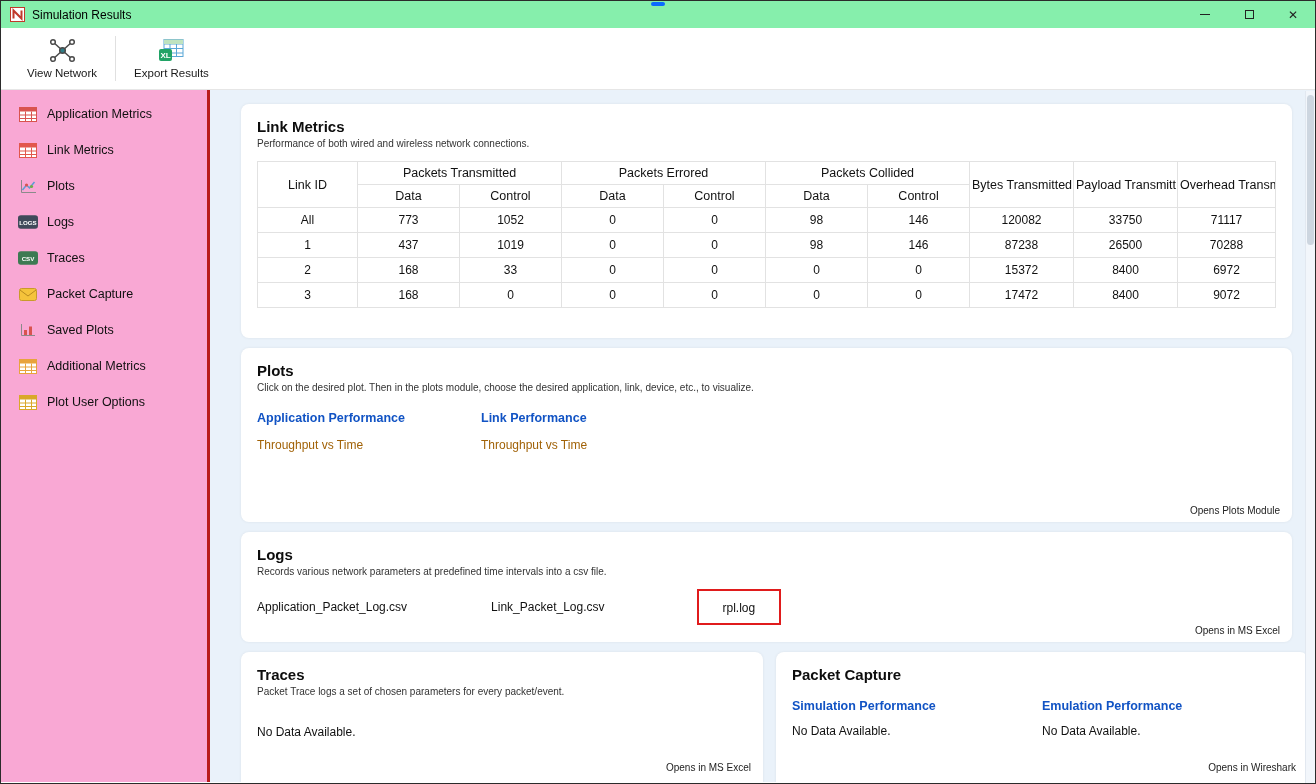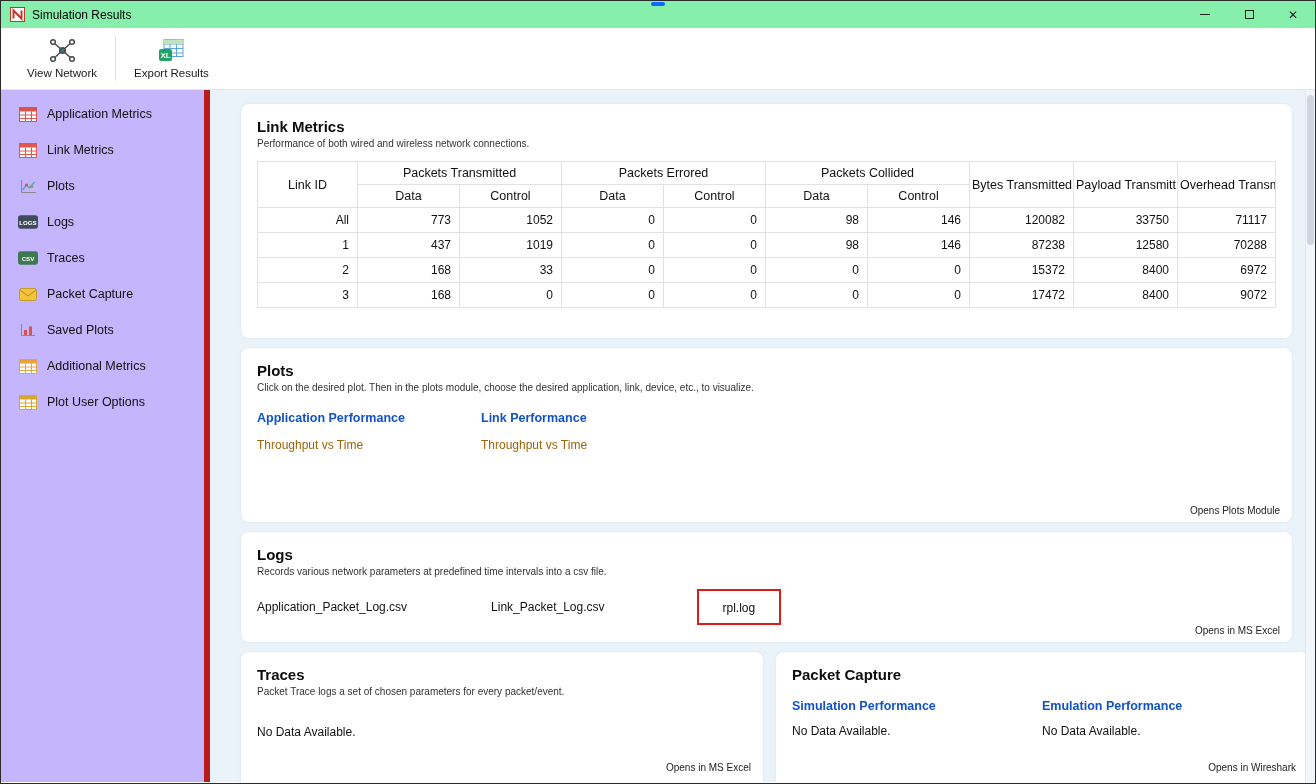--- a/index.html
+++ b/index.html
@@ -17,36 +17,36 @@
   .min-glyph { width:10px; height:1px; background:#222; display:block; }
   .max-glyph { width:9px; height:9px; border:1px solid #222; display:block; }
 
   
   .toolbar { height:62px; border-bottom:1px solid #e6e6e6; display:flex; align-items:stretch; padding-left:12px; background:#fff; }
   .tool-btn { display:flex; flex-direction:column; align-items:center; justify-content:center; gap:4px; padding:4px 14px; font-size:11.5px; color:#1a1a1a; }
   .tool-sep { width:1px; background:#e0e0e0; margin:8px 4px; }
 
   
   .content { display:flex; height:692px; }
-  .sidebar { width:209px; background:#c4b5fd; border-right:6px solid #b91c1c; padding-top:6px; flex:0 0 209px; }
+  .sidebar { width:209px; background:#f9a8d4; border-right:3px solid #b91c1c; padding-top:6px; flex:0 0 209px; }
   .side-item { display:flex; align-items:center; gap:9px; padding:10px 8px 10px 17px; font-size:12.5px; color:#101010; }
   .side-icon { width:20px; height:16px; display:flex; align-items:center; justify-content:center; flex:0 0 auto; }
 
   .main { flex:1; background:#eaf2fa; padding:14px 23px 0 31px; overflow:hidden; position:relative; }
   .card { background:#fff; border-radius:8px; padding:14px 16px 16px 16px; position:relative; box-shadow:0 0 3px rgba(0,0,0,0.07); margin-bottom:10px; }
   .card-title { font-size:15px; font-weight:bold; color:#0d0d0d; }
   .card-sub { font-size:10px; color:#333; margin-top:3px; }
   .card-footer { position:absolute; right:12px; bottom:6px; font-size:10px; color:#222; }
 
   
   .card-link-metrics { padding-bottom:30px; }
   table.metrics { border-collapse:collapse; width:100%; margin-top:12px; table-layout:fixed; }
   table.metrics th, table.metrics td { border:1px solid #e2e2e2; white-space:nowrap; overflow:hidden; }
   table.metrics th { font-weight:normal; text-align:center; font-size:12.5px; color:#111; height:23px; padding:0 2px; }
-  table.metrics td { text-align:right; font-size:12px; color:#111; height:25px; padding:0 8px; }
+  table.metrics td { text-align:center; font-size:12px; color:#111; height:25px; padding:0 8px; }
 
   
   .card-plots { height:174px; }
   .plot-cols { display:flex; margin-top:18px; }
   .plot-col { width:224px; }
   .link-heading { color:#1153c4; font-weight:bold; font-size:12.5px; }
   .plot-item { margin-top:13px; font-size:12px; color:#a16207; }
 
   
   .card-logs { height:110px; }
@@ -285,21 +285,21 @@
               </tr>
               <tr>
                 <td>1</td>
                 <td>437</td>
                 <td>1019</td>
                 <td>0</td>
                 <td>0</td>
                 <td>98</td>
                 <td>146</td>
                 <td>87238</td>
-                <td>12580</td>
+                <td>26500</td>
                 <td>70288</td>
               </tr>
               <tr>
                 <td>2</td>
                 <td>168</td>
                 <td>33</td>
                 <td>0</td>
                 <td>0</td>
                 <td>0</td>
                 <td>0</td>

